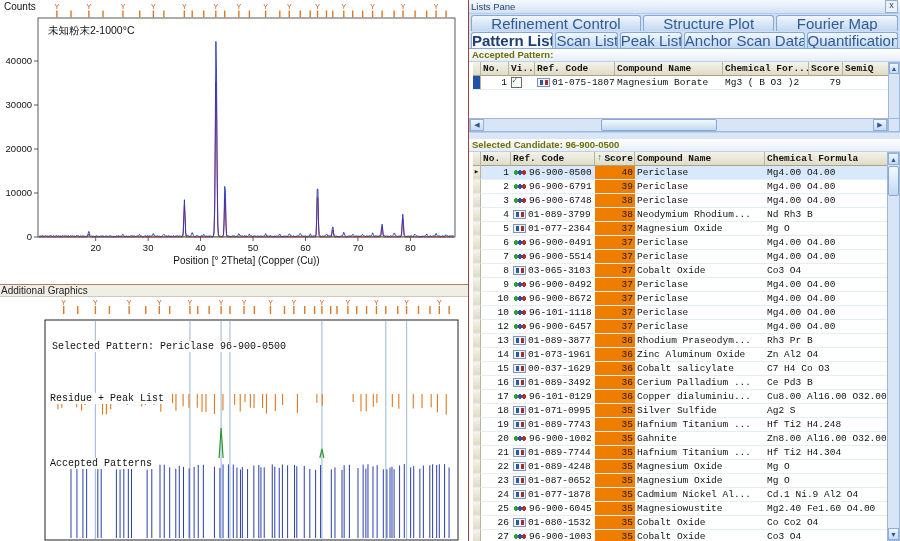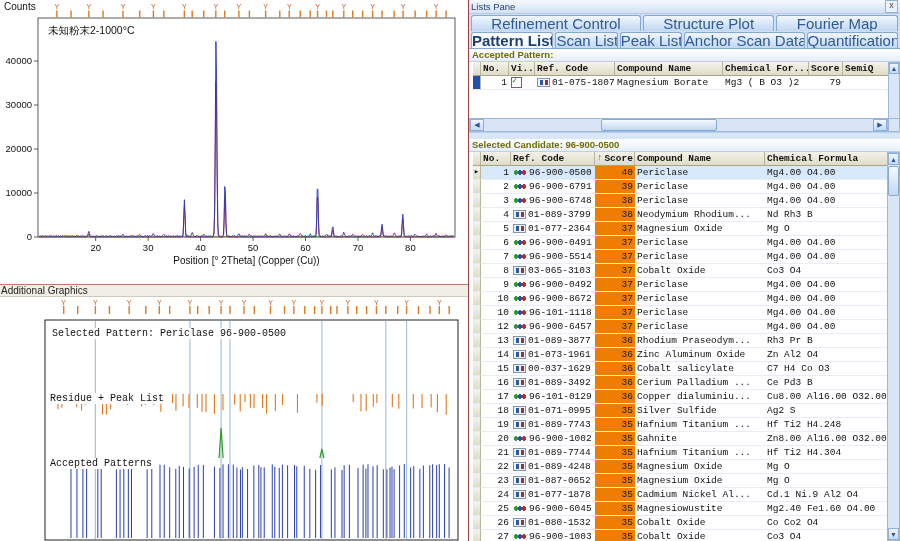--- a/index.html
+++ b/index.html
@@ -332,21 +332,21 @@
           <line x1="413.71975480324085" y1="168.14668209876544" x2="413.71975480324085" y2="240" stroke="#2a3fae" stroke-width="1"></line>
           <line x1="419.86917571373465" y1="170.6912037037037" x2="419.86917571373465" y2="240" stroke="#2a3fae" stroke-width="1"></line>
           <line x1="423.3655991126544" y1="167.55516975308643" x2="423.3655991126544" y2="240" stroke="#2a3fae" stroke-width="1"></line>
           <line x1="429.7828270833335" y1="167.23858024691359" x2="429.7828270833335" y2="240" stroke="#2a3fae" stroke-width="1"></line>
           <line x1="432.61628670910505" y1="166.2414351851852" x2="432.61628670910505" y2="240" stroke="#2a3fae" stroke-width="1"></line>
           <line x1="436.66053007330254" y1="167.06373456790124" x2="436.66053007330254" y2="240" stroke="#2a3fae" stroke-width="1"></line>
           <line x1="439.30723425925936" y1="166.20547839506173" x2="439.30723425925936" y2="240" stroke="#2a3fae" stroke-width="1"></line>
           <line x1="444.57170135030873" y1="166.16666666666666" x2="444.57170135030873" y2="240" stroke="#2a3fae" stroke-width="1"></line>
           <line x1="449.06635842978403" y1="169.44729938271604" x2="449.06635842978403" y2="240" stroke="#2a3fae" stroke-width="1"></line>
         </svg>
-      <div class="ag-label" style="left:50px;top:30px">Selected Pattern: Periclase  96-900-0500</div>
+      <div class="ag-label" style="left:50px;top:43px">Selected Pattern: Periclase  96-900-0500</div>
       <div class="ag-label" style="left:48px;top:95px">Residue + Peak List</div>
       <div class="ag-label" style="left:48px;top:160px">Accepted Patterns</div>
     </div>
   </div>
 
   <div id="lists-pane">
     <div id="lp-titlebar">
       <span>Lists Pane</span>
       <span id="lp-close">x</span>
     </div>

